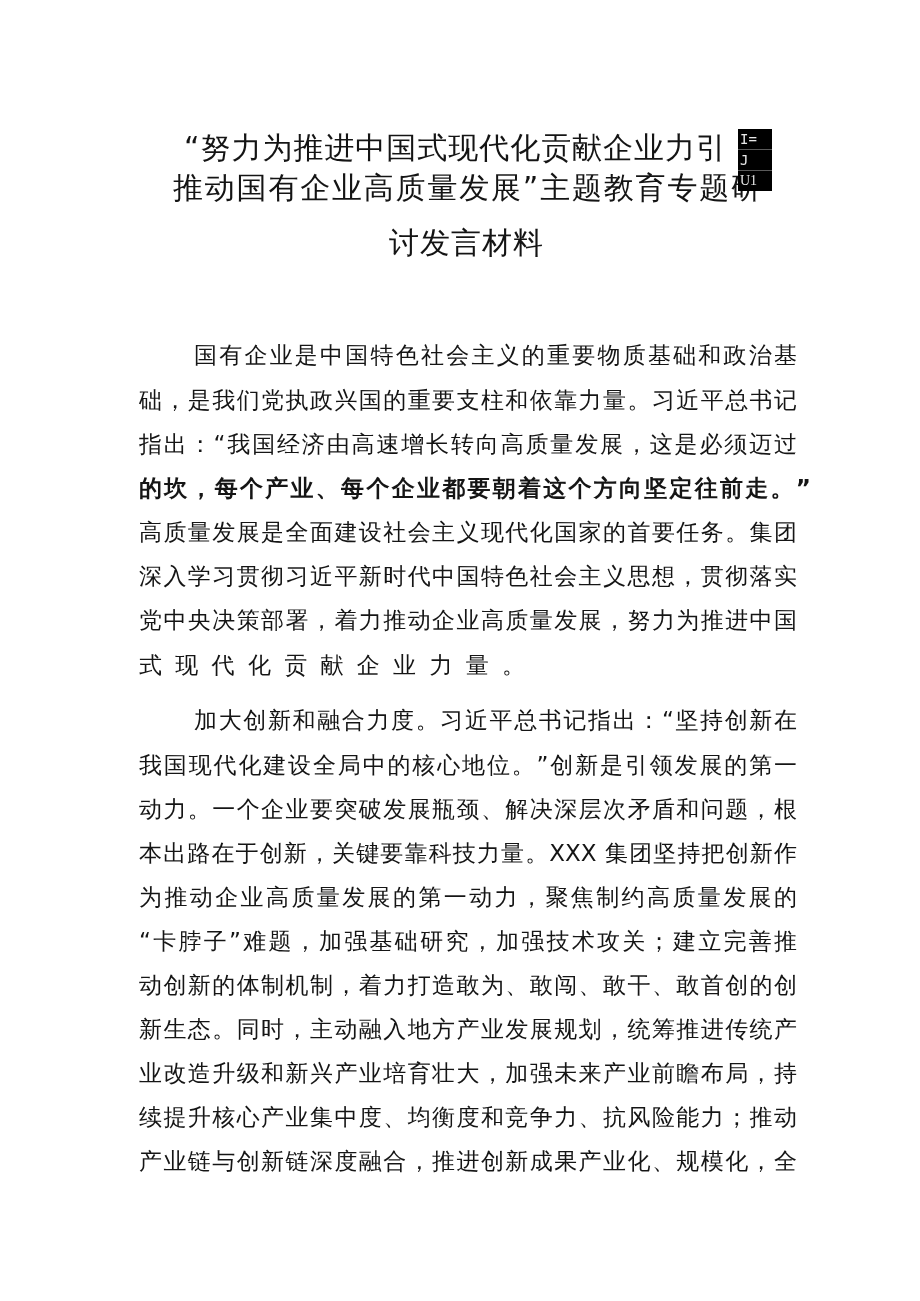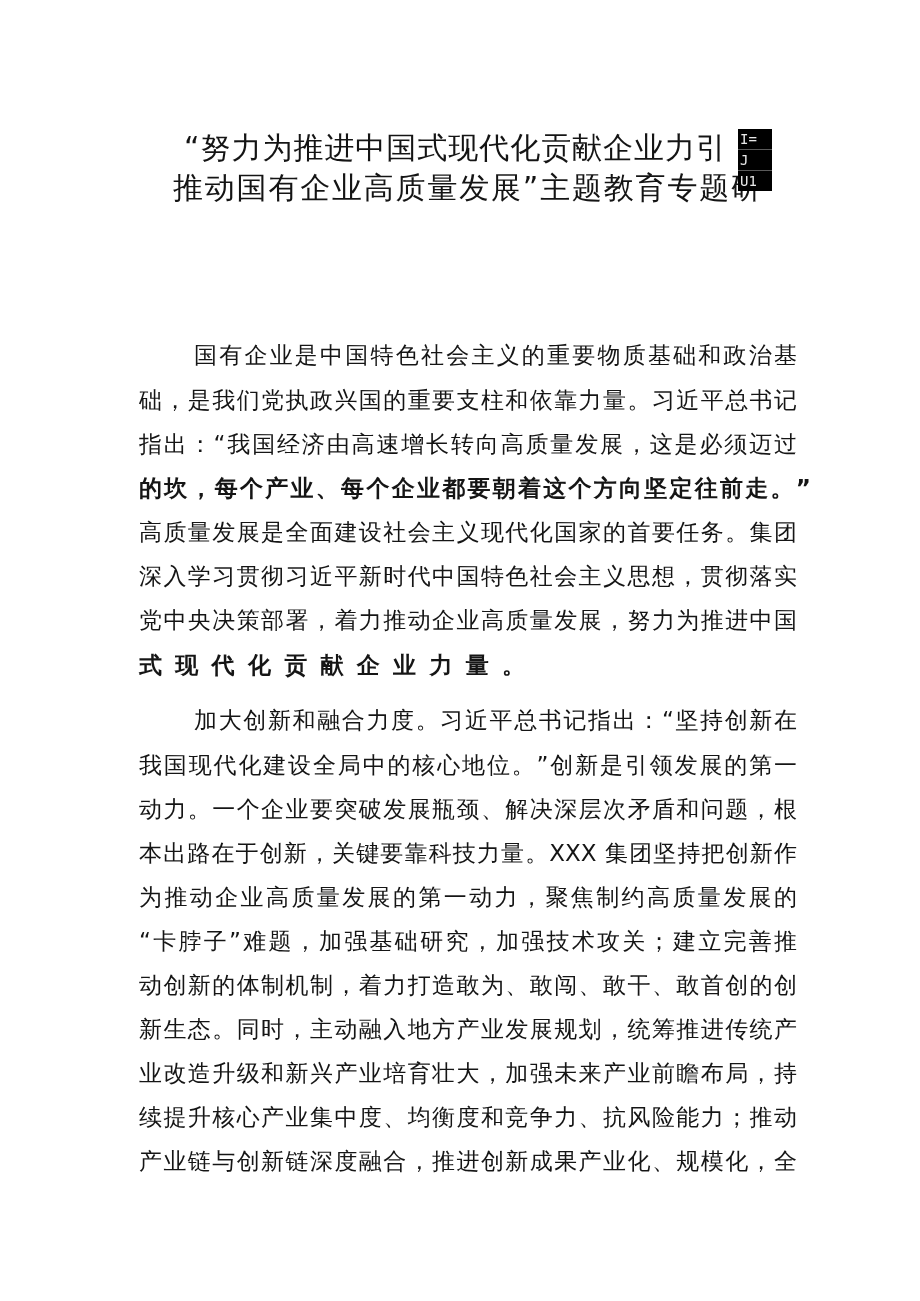--- a/index.html
+++ b/index.html
@@ -51,46 +51,47 @@
     color: #e8e8e8;
     font-family: "DejaVu Sans Mono", monospace;
     font-size: 14px;
     line-height: 20px;
     padding-left: 2px;
     border-bottom: 1px solid #5a5a5a;
     box-sizing: border-box;
     overflow: hidden;
     white-space: nowrap;
   }
-  .stamp-cell:last-child { border-bottom: none; }
+  .stamp-cell:last-child { border-bottom: none; font-family: Liberation Serif, serif; }
 
   .body-line {
     position: absolute;
     left: 135px;
     width: 658px;
     font-size: 23px;
     line-height: 30px;
     height: 30px;
     white-space: nowrap;
     color: #151515;
     text-align: justify;
     text-align-last: justify;
     font-family: "DejaVu Sans", sans-serif;
   }
   .body-line.indent { left: 190px; width: 603px; }
-  .body-line.short { text-align: center; text-align-last: left; letter-spacing: 13.3px; width: auto; font-weight: bold; }
+  .body-line.short { text-align: center; text-align-last: left; letter-spacing: 13.3px; width: auto; }
   .body-line.overflow { width: 672px; font-weight: bold; }
 </style>
 </head>
 <body>
 
 <div class="page">
 
   <div class="title-line" id="t1">“​努​力​为​推​进​中​国​式​现​代​化​贡​献​企​业​力​引</div>
   <div class="title-line" id="t2">推​动​国​有​企​业​高​质​量​发​展​”​主​题​教​育​专​题​研</div>
+  <div class="title-line" id="t3">讨​发​言​材​料</div>
 
   <div class="stamp-box">
     <div class="stamp-cell">I=</div>
     <div class="stamp-cell">J</div>
     <div class="stamp-cell">U1</div>
   </div>
 
   <div>
     <div class="body-line indent" style="top:340px">国​有​企​业​是​中​国​特​色​社​会​主​义​的​重​要​物​质​基​础​和​政​治​基</div>
     <div class="body-line" style="top:385px">础​，​是​我​们​党​执​政​兴​国​的​重​要​支​柱​和​依​靠​力​量​。​习​近​平​总​书​记</div>

